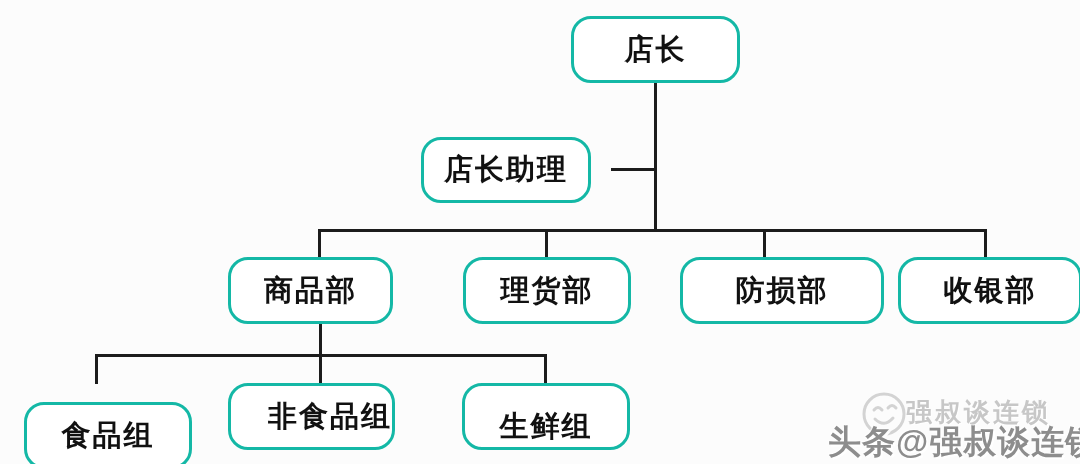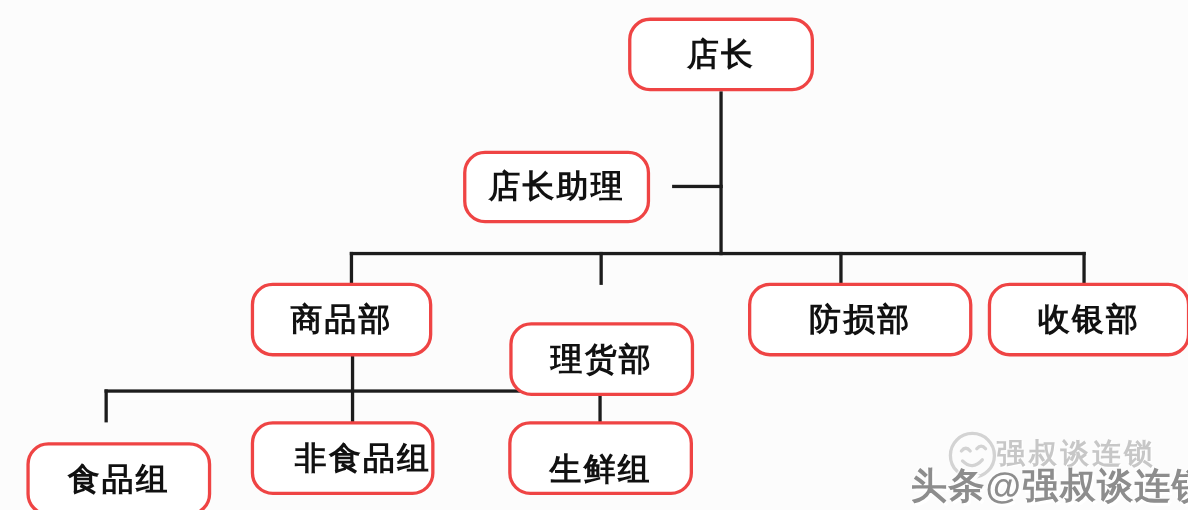--- a/index.html
+++ b/index.html
@@ -7,21 +7,21 @@
     width:1080px;height:464px;
     background:#fcfcfc;
     font-family:"Liberation Serif","DejaVu Serif",serif;
     overflow:hidden;
     position:relative;
   }
   .canvas{position:relative;width:1080px;height:464px;}
   .node{
     position:absolute;
     background:#ffffff;
-    border:3px solid #ef4444;
+    border:3px solid #14b8a6;
     border-radius:20px;
     display:flex;align-items:center;justify-content:center;
     font-size:29px;font-weight:700;color:#111111;
     letter-spacing:2px;
     box-sizing:border-box;
   }
   .line{position:absolute;background:#1c1c1c;}
   .wm-small{
     position:absolute;left:906px;top:395px;
     font-size:26px;font-weight:700;color:#c7c7c7;
@@ -60,21 +60,21 @@
     </div>
 
   <div class="node" style="left:421px;top:137px;width:170px;height:66px;">
       <span>店长助理</span>
     </div>
 
   <div class="node" style="left:228px;top:257px;width:165px;height:67px;">
       <span>商品部</span>
     </div>
 
-  <div class="node" style="left:463px;top:257px;width:168px;height:67px;margin-top:36px;">
+  <div class="node" style="left:463px;top:257px;width:168px;height:67px;">
       <span>理货部</span>
     </div>
 
   <div class="node" style="left:680px;top:257px;width:204px;height:67px;">
       <span>防损部</span>
     </div>
 
   <div class="node" style="left:898px;top:257px;width:184px;height:67px;">
       <span>收银部</span>
     </div>

